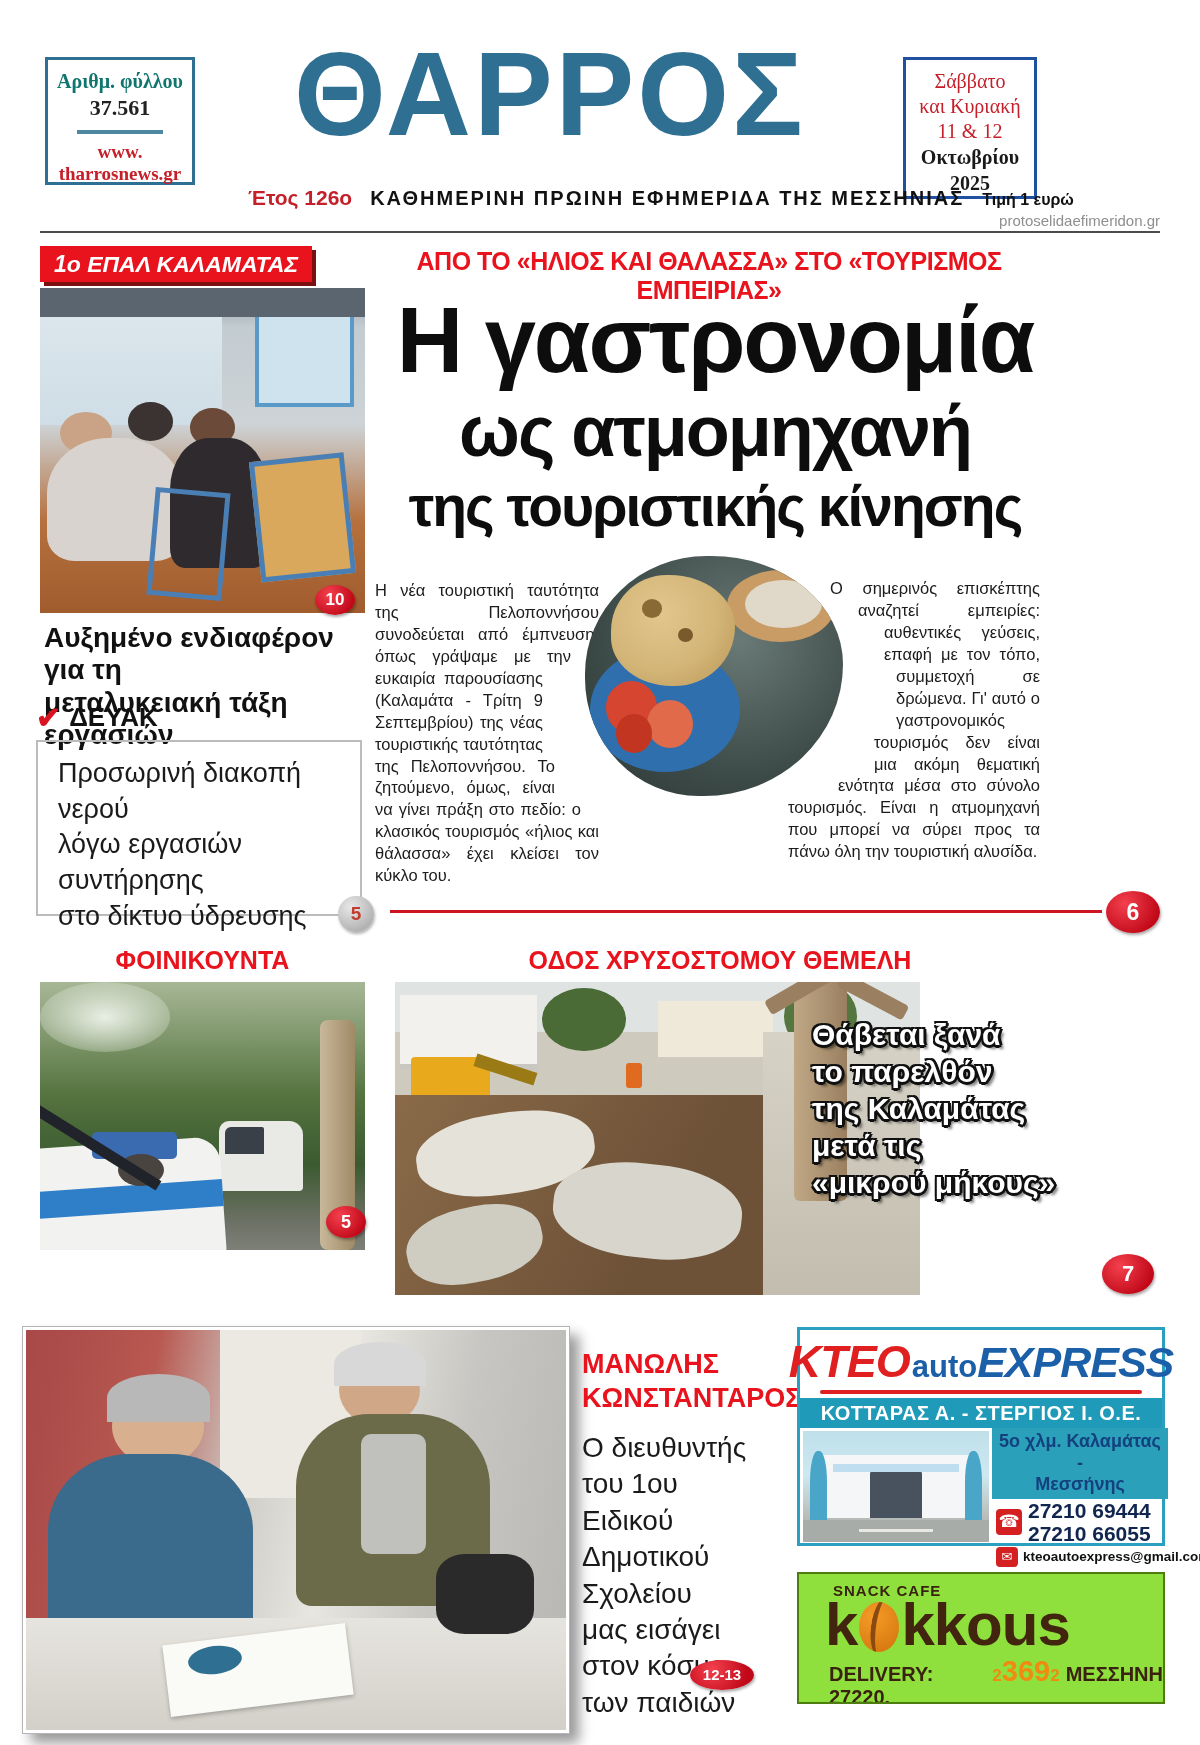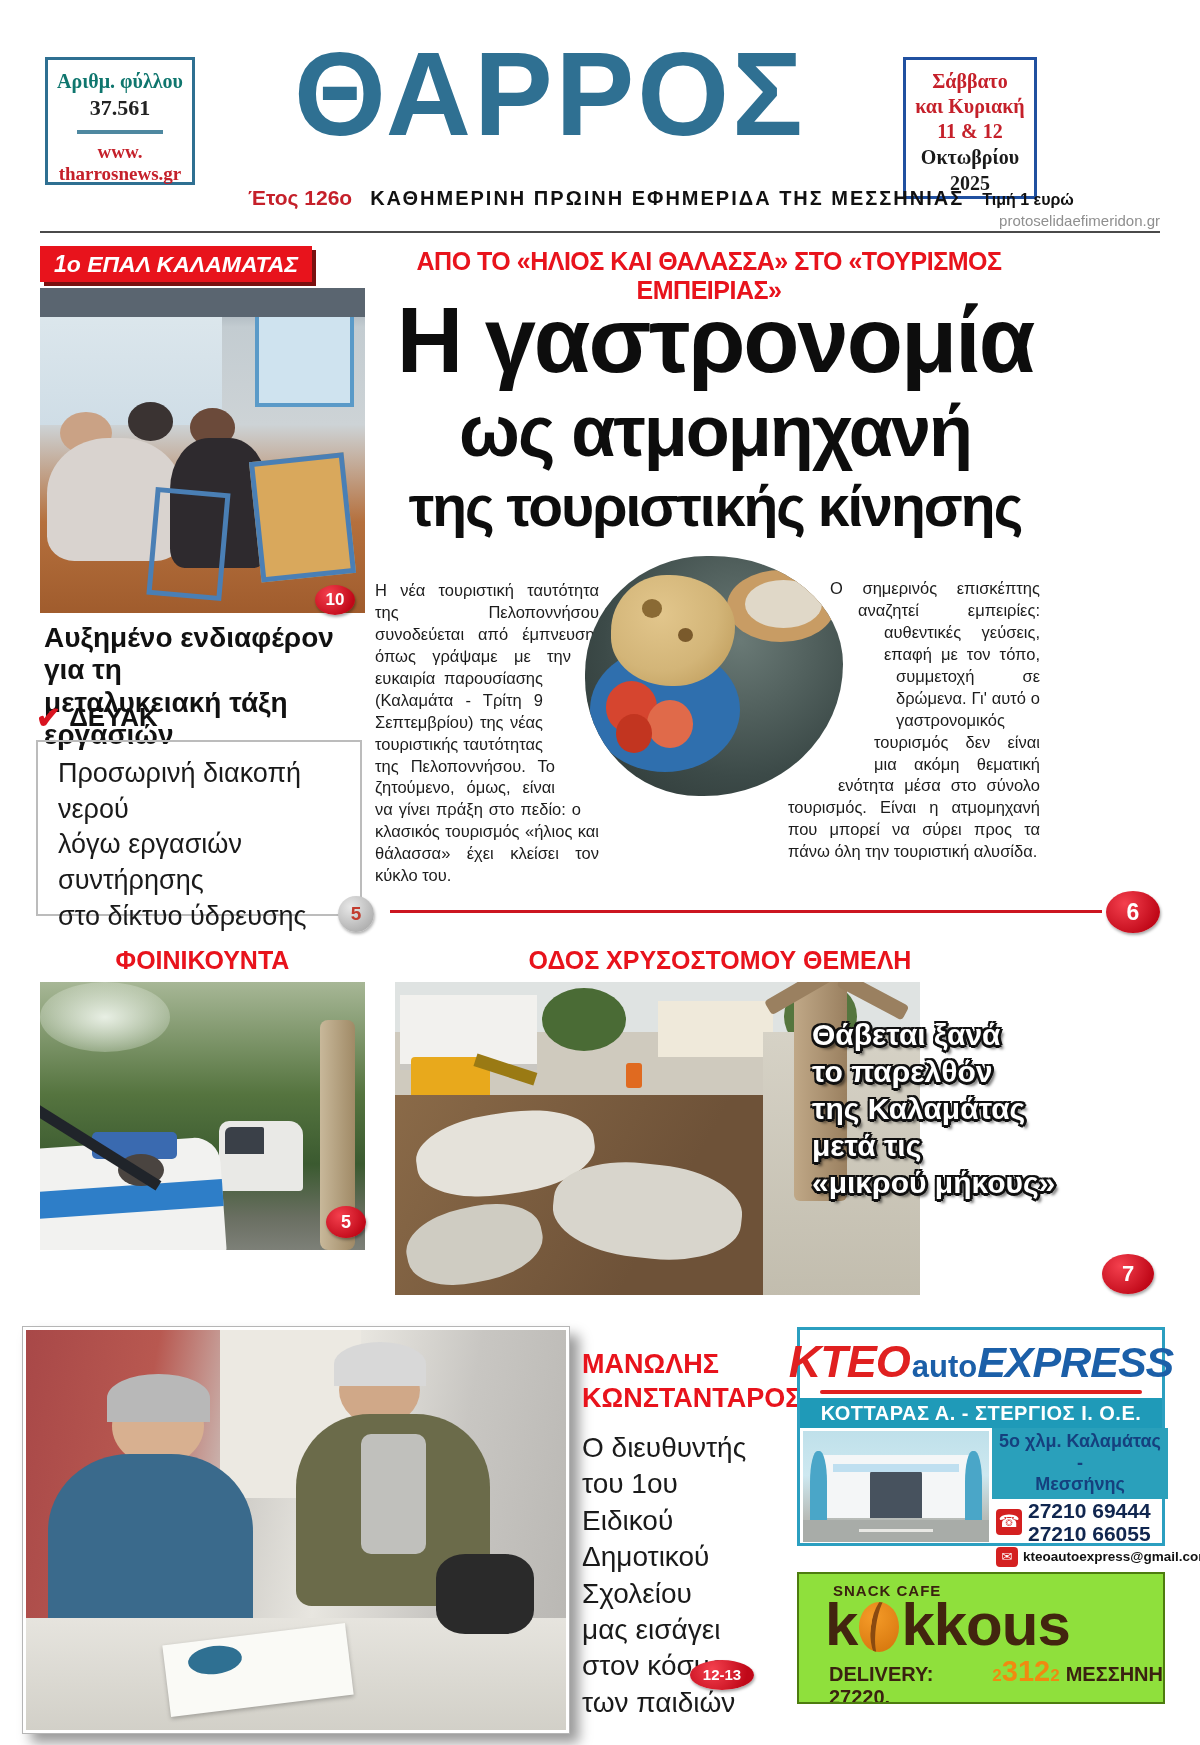--- a/index.html
+++ b/index.html
@@ -11,21 +11,21 @@
   .issue-box{left:45px;top:57px;width:150px;height:128px;border:3px solid #2f7092;
              text-align:center;font-family:"Liberation Serif",serif;padding-top:10px;box-sizing:border-box;}
   .issue-label{font-size:20px;font-weight:bold;color:#0f766e;}
   .issue-number{font-size:22px;font-weight:bold;color:#222;margin-top:2px;}
   .issue-divider{width:86px;height:4px;background:#4e88a0;margin:9px auto 7px;}
   .site-url{color:#c5202a;font-weight:bold;font-size:19px;line-height:1.15;}
   .logo{left:225px;top:14px;width:650px;height:165px;color:#2f7092;font-weight:900;
         font-size:118px;line-height:160px;text-align:center;letter-spacing:3px;}
   .date-box{left:903px;top:57px;width:134px;height:142px;border:3px solid #2050a0;text-align:center;
             font-family:"Liberation Serif",serif;padding-top:9px;box-sizing:border-box;}
-  .date-red{color:#c5202a;font-weight:bold;font-size:20px;line-height:1.25;}
+  .date-red{color:#c5202a;font-weight:normal;font-size:20px;line-height:1.25;}
   .date-black{color:#1a1a1a;font-weight:bold;font-size:20px;line-height:1.3;}
   .tagline-row{left:248px;top:186px;width:720px;height:28px;display:flex;align-items:baseline;gap:18px;white-space:nowrap;}
   .year-label{color:#c5202a;font-weight:bold;font-size:21px;}
   .tagline{color:#111;font-weight:bold;font-size:20px;letter-spacing:2px;}
   .price{color:#111;font-weight:bold;font-size:16px;}
   .watermark{left:860px;top:212px;width:300px;text-align:right;color:#8f8f8f;font-weight:normal;font-size:15px;}
   .header-rule{left:40px;top:231px;width:1120px;height:2px;background:#4a4a4a;}
 
   
   .kicker-strip{left:40px;top:246px;width:272px;height:36px;background:#e8131c;color:#fff;
@@ -352,20 +352,20 @@
   <div class="abs kokkous-ad">
     <div class="kok-tag">SNACK CAFE</div>
     <div class="kok-brand">
       <span>k</span>
       <span class="bean"></span>
       <span>kkous</span>
     </div>
     <div class="kok-delivery">
       <span>DELIVERY: 27220.</span>
       <span>
-        <span class="kok-or-s">2</span><span class="kok-or-b">312</span><span class="kok-or-s">2</span>
+        <span class="kok-or-s">2</span><span class="kok-or-b">369</span><span class="kok-or-s">2</span>
       </span>
       <span>ΜΕΣΣΗΝΗ</span>
     </div>
 
   </div>
 
 </div>
 
 </body></html>

